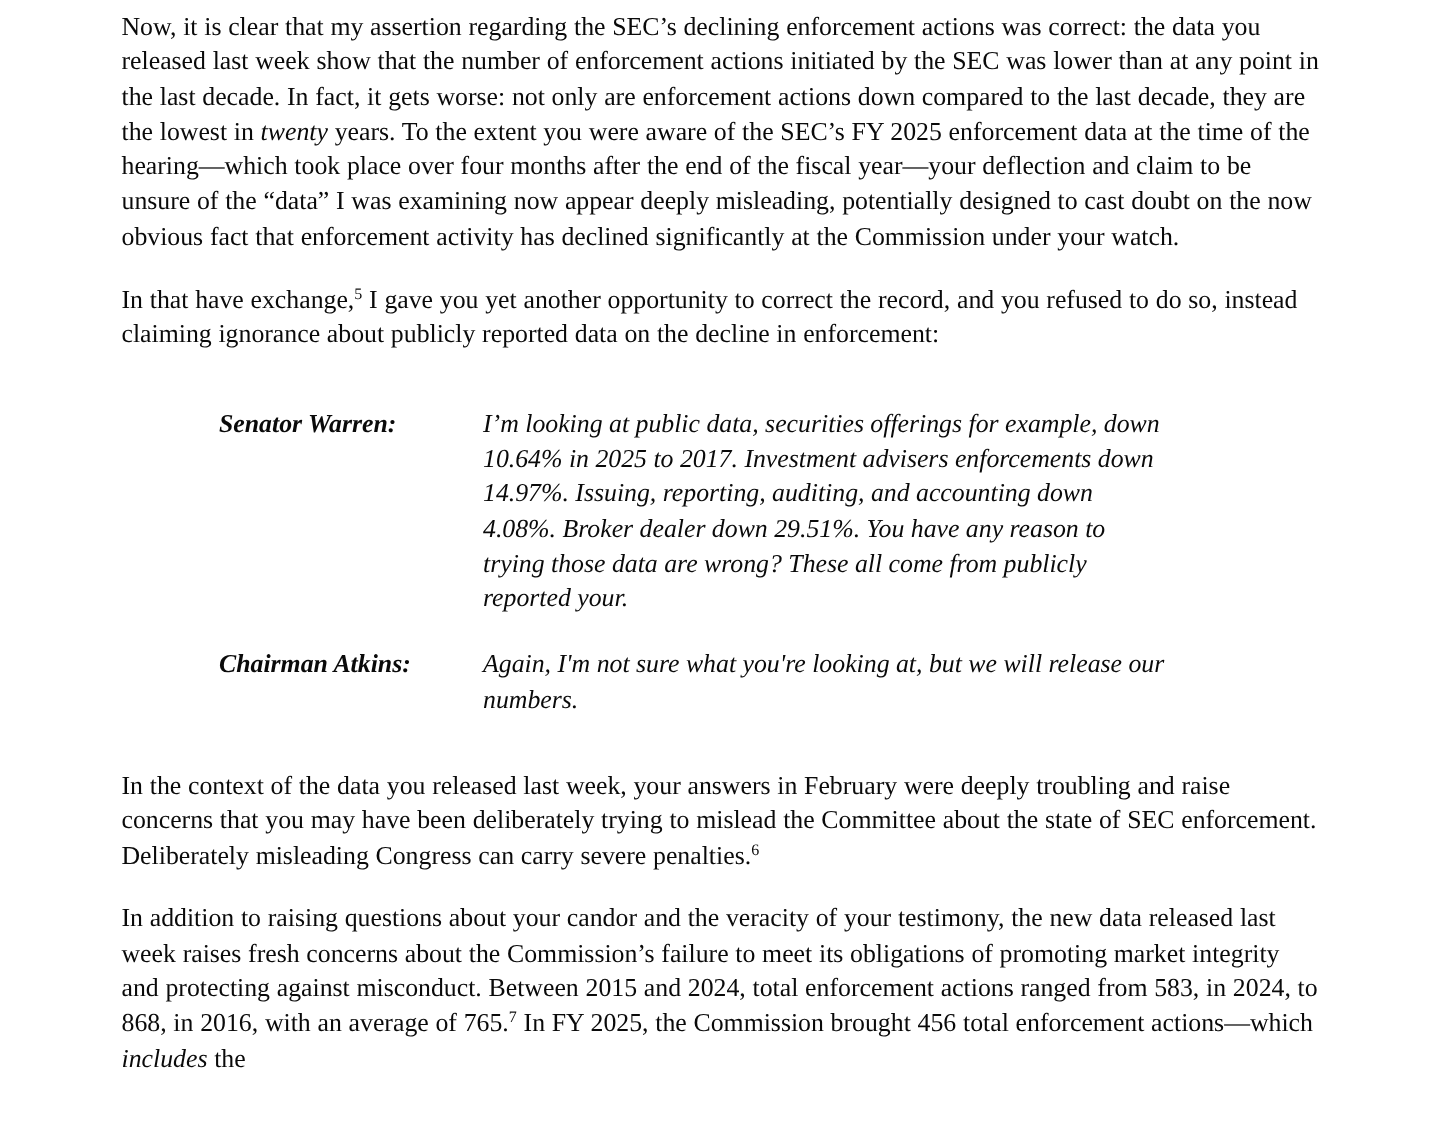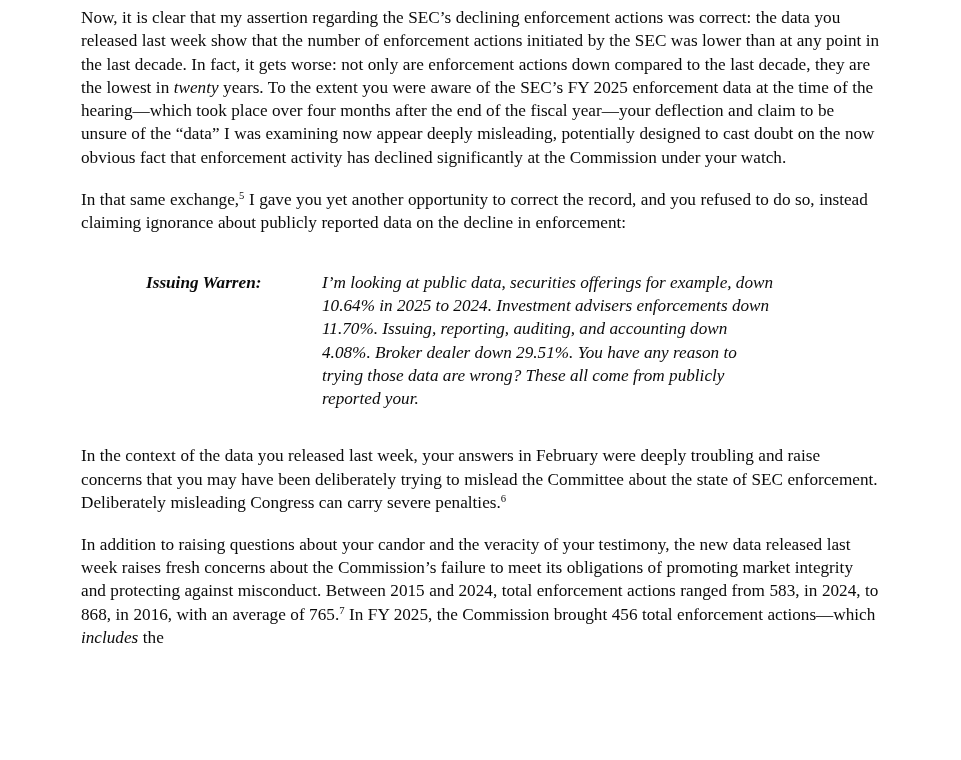--- a/index.html
+++ b/index.html
@@ -91,38 +91,45 @@
   em.it { font-style: italic; }
 </style>
 </head>
 <body>
 
 <div class="page">
   <div class="body-col">
 
     <p class="para"><span>Now, it is clear that my assertion regarding the SEC’s declining enforcement actions was correct: the data you released last week show that the number of enforcement actions initiated by the SEC was lower than at any point in the last decade. In fact, it gets worse: not only are enforcement actions down compared to the last decade, they are the lowest in </span><em class="it">twenty</em><span> years. To the extent you were aware of the SEC’s FY 2025 enforcement data at the time of the hearing—which took place over four months after the end of the fiscal year—your deflection and claim to be unsure of the “data” I was examining now appear deeply misleading, potentially designed to cast doubt on the now obvious fact that enforcement activity has declined significantly at the Commission under your watch.</span></p>
 
-    <p class="para"><span>In that same exchange,</span><sup class="fn">5</sup><span> I gave you yet another opportunity to correct the record, and you refused to do so, instead claiming ignorance about publicly reported data on the decline in enforcement:</span></p>
+    <p class="para"><span>In that have exchange,</span><sup class="fn">5</sup><span> I gave you yet another opportunity to correct the record, and you refused to do so, instead claiming ignorance about publicly reported data on the decline in enforcement:</span></p>
 
     <div class="spacer-1"></div>
 
     <div class="quote-block">
 
       <div class="exchange">
-        <span class="speaker">Issuing Warren:</span>
+        <span class="speaker">Senator Warren:</span>
         <span class="quote-text">
           <span class="q-line">I’m looking at public data, securities offerings for example, down</span>
-          <span class="q-line">10.64% in 2025 to 2024. Investment advisers enforcements down</span>
-          <span class="q-line">11.70%. Issuing, reporting, auditing, and accounting down</span>
+          <span class="q-line">10.64% in 2025 to 2017. Investment advisers enforcements down</span>
+          <span class="q-line">14.97%. Issuing, reporting, auditing, and accounting down</span>
           <span class="q-line">4.08%. Broker dealer down 29.51%. You have any reason to</span>
           <span class="q-line">trying those data are wrong? These all come from publicly</span>
           <span class="q-line">reported your.</span>
         </span>
       </div>
 
+      <div class="exchange">
+        <span class="speaker">Chairman Atkins:</span>
+        <span class="quote-text">
+          <span class="q-line">Again, I'm not sure what you're looking at, but we will release our</span>
+          <span class="q-line">numbers.</span>
+        </span>
+      </div>
 
     </div>
 
     <div class="spacer-1"></div>
 
     <p class="para"><span>In the context of the data you released last week, your answers in February were deeply troubling and raise concerns that you may have been deliberately trying to mislead the Committee about the state of SEC enforcement. Deliberately misleading Congress can carry severe penalties.</span><sup class="fn">6</sup><span></span></p>
 
     <p class="para"><span>In addition to raising questions about your candor and the veracity of your testimony, the new data released last week raises fresh concerns about the Commission’s failure to meet its obligations of promoting market integrity and protecting against misconduct. Between 2015 and 2024, total enforcement actions ranged from 583, in 2024, to 868, in 2016, with an average of 765.</span><sup class="fn">7</sup><span> In FY 2025, the Commission brought 456 total enforcement actions—which </span><em class="it">includes</em><span> the</span></p>
 
   </div>

